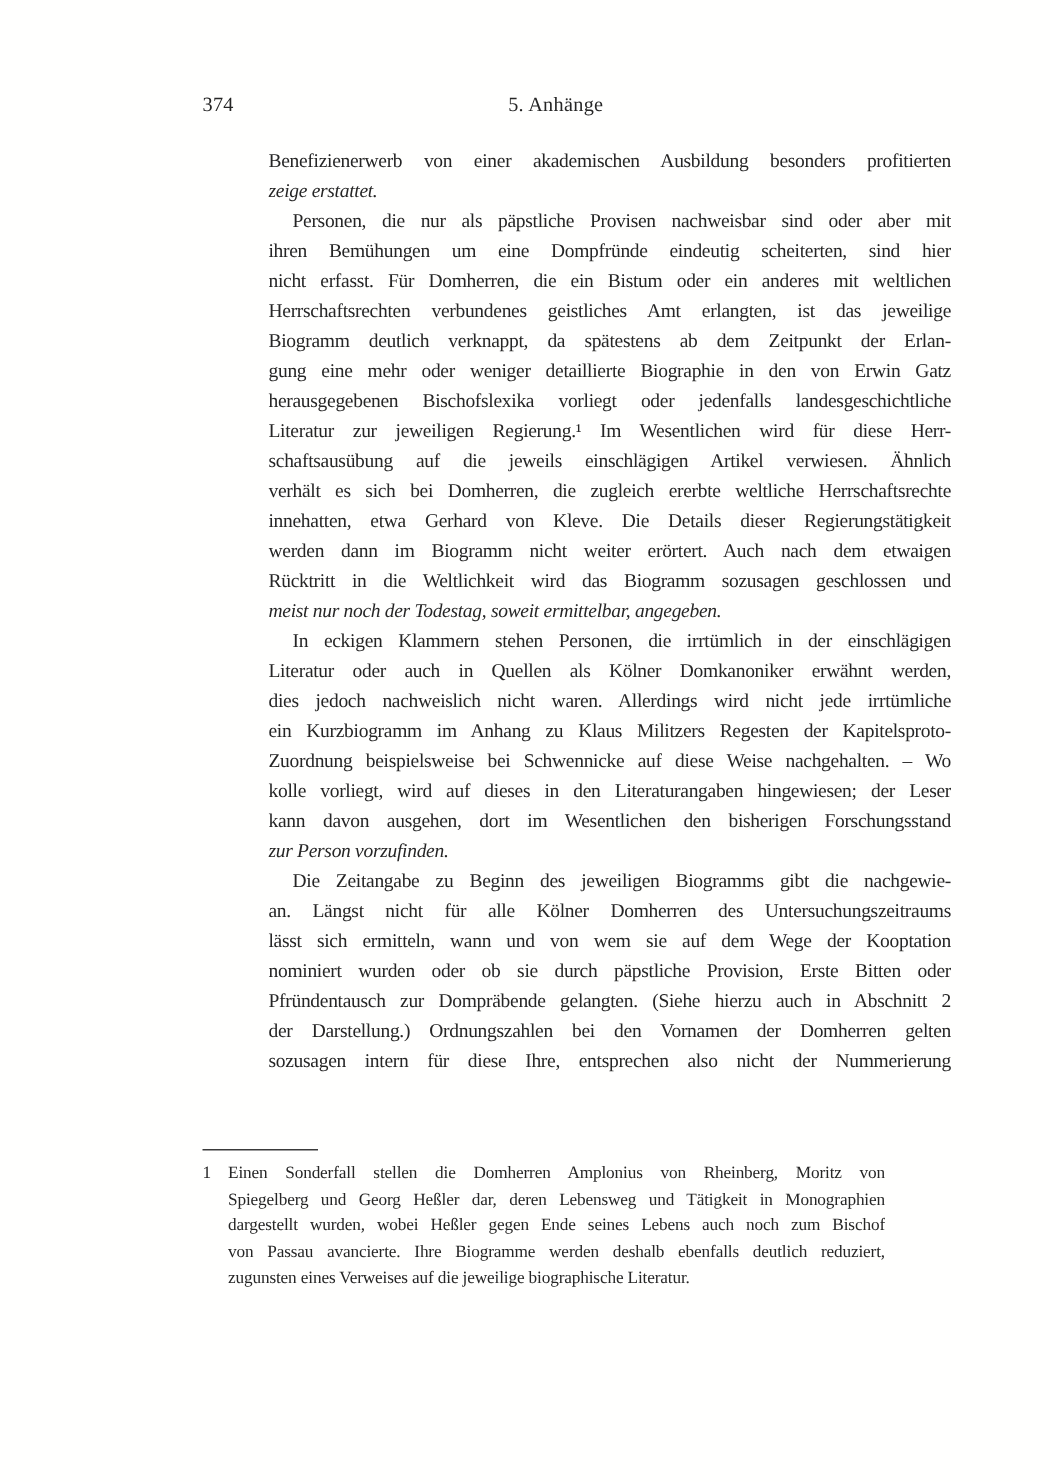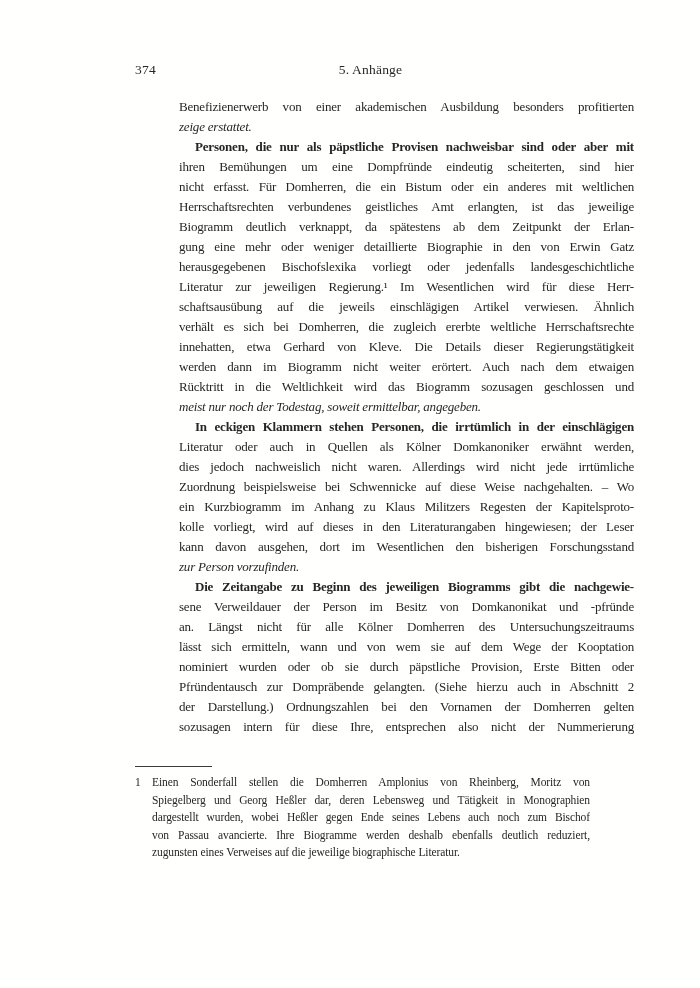--- a/index.html
+++ b/index.html
@@ -29,21 +29,21 @@
     letter-spacing: -0.2px;
     margin-left: 44px;
   }
   .body .line {
     height: 20px; line-height: 20px;
     text-align: justify;
     text-align-last: justify;
     overflow: hidden;
   }
   .body .line.last { text-align-last: left; font-style: italic; }
-  .body .line.indent { text-indent: 16px; font-weight: bold; }
+  .body .line.indent { text-indent: 16px; }
 
   .fnsep {
     position: absolute;
     left: 135px; top: 766px;
     width: 77px; height: 0;
     border-top: 1px solid #3a3a3a;
   }
 
   .footnote {
     position: absolute;
@@ -85,27 +85,26 @@
       <div class="line">Literatur zur jeweiligen Regierung.¹ Im Wesentlichen wird für diese Herr-</div>
       <div class="line">schaftsausübung auf die jeweils einschlägigen Artikel verwiesen. Ähnlich</div>
       <div class="line">verhält es sich bei Domherren, die zugleich ererbte weltliche Herrschaftsrechte</div>
       <div class="line">innehatten, etwa Gerhard von Kleve. Die Details dieser Regierungstätigkeit</div>
       <div class="line">werden dann im Biogramm nicht weiter erörtert. Auch nach dem etwaigen</div>
       <div class="line">Rücktritt in die Weltlichkeit wird das Biogramm sozusagen geschlossen und</div>
       <div class="line last">meist nur noch der Todestag, soweit ermittelbar, angegeben.</div>
       <div class="line indent">In eckigen Klammern stehen Personen, die irrtümlich in der einschlägigen</div>
       <div class="line">Literatur oder auch in Quellen als Kölner Domkanoniker erwähnt werden,</div>
       <div class="line">dies jedoch nachweislich nicht waren. Allerdings wird nicht jede irrtümliche</div>
+      <div class="line">ein Kurzbiogramm im Anhang zu Klaus Militzers Regesten der Kapitelsproto-</div>
       <div class="line">Zuordnung beispielsweise bei Schwennicke auf diese Weise nachgehalten. – Wo</div>
-      <div class="line">ein Kurzbiogramm im Anhang zu Klaus Militzers Regesten der Kapitelsproto-</div>
       <div class="line">kolle vorliegt, wird auf dieses in den Literaturangaben hingewiesen; der Leser</div>
       <div class="line">kann davon ausgehen, dort im Wesentlichen den bisherigen Forschungsstand</div>
       <div class="line last">zur Person vorzufinden.</div>
       <div class="line indent">Die Zeitangabe zu Beginn des jeweiligen Biogramms gibt die nachgewie-</div>
-      <div class="line">sene Verweildauer der Person im Besitz von Domkanonikat und -pfründe</div>
       <div class="line">an. Längst nicht für alle Kölner Domherren des Untersuchungszeitraums</div>
       <div class="line">lässt sich ermitteln, wann und von wem sie auf dem Wege der Kooptation</div>
       <div class="line">nominiert wurden oder ob sie durch päpstliche Provision, Erste Bitten oder</div>
       <div class="line">Pfründentausch zur Dompräbende gelangten. (Siehe hierzu auch in Abschnitt 2</div>
       <div class="line">der Darstellung.) Ordnungszahlen bei den Vornamen der Domherren gelten</div>
       <div class="line">sozusagen intern für diese Ihre, entsprechen also nicht der Nummerierung</div>
     </div>
 
   <div class="fnsep"></div>
 

